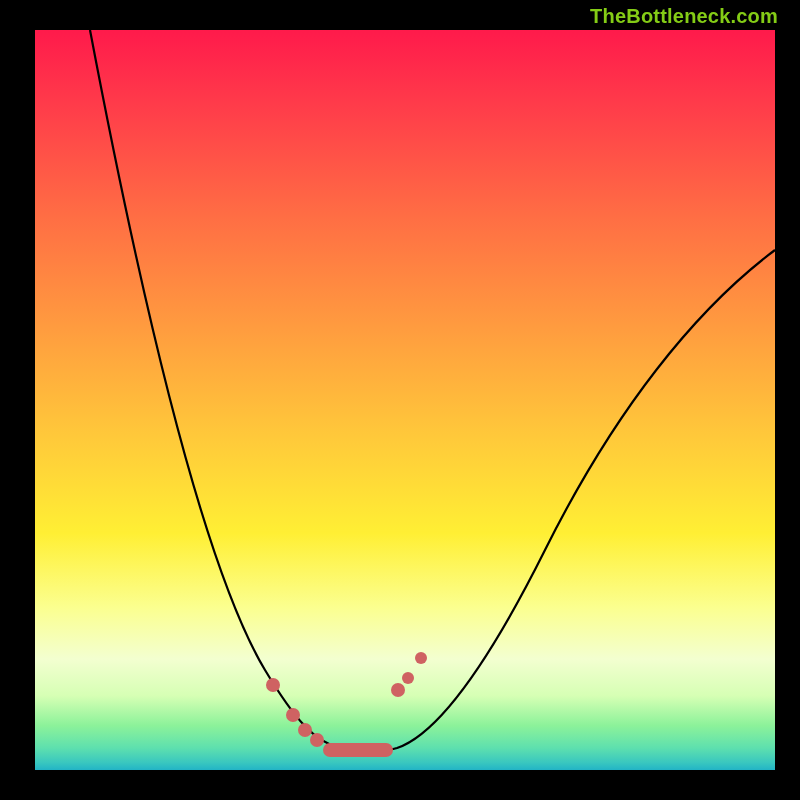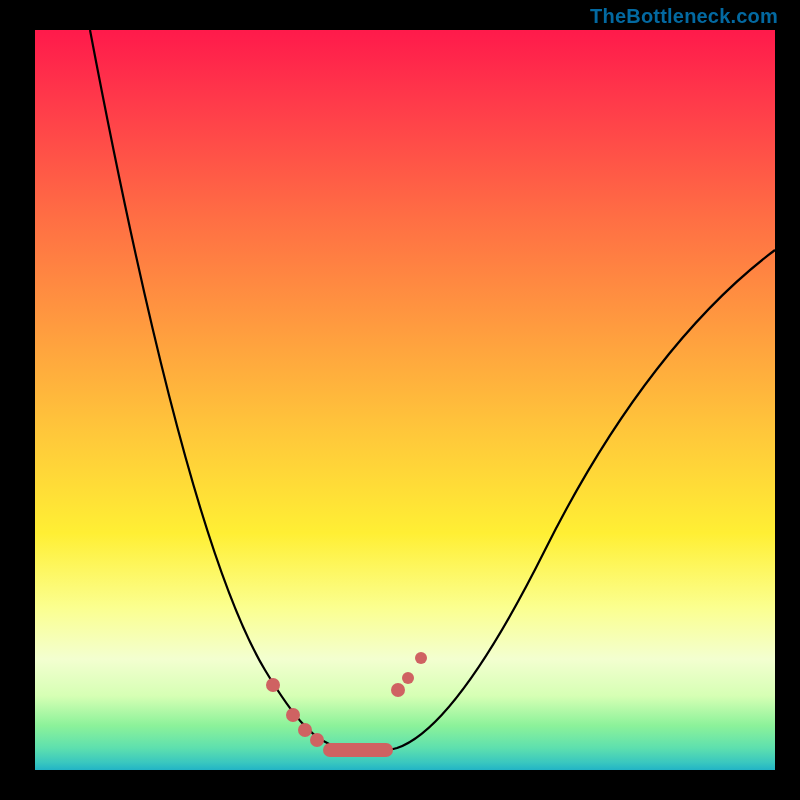--- a/index.html
+++ b/index.html
@@ -41,21 +41,21 @@
       #39c7bf 99%,
       #22b4c6 100%
     );
   }
   .watermark {
     position: absolute;
     right: 22px;
     top: 5px;
     font-size: 20px;
     font-weight: 600;
-    color: #0369a1;
+    color: #84cc16;
     letter-spacing: 0.2px;
     user-select: none;
   }
   svg.curve {
     position: absolute;
     left: 0;
     top: 0;
     width: 100%;
     height: 100%;
   }

